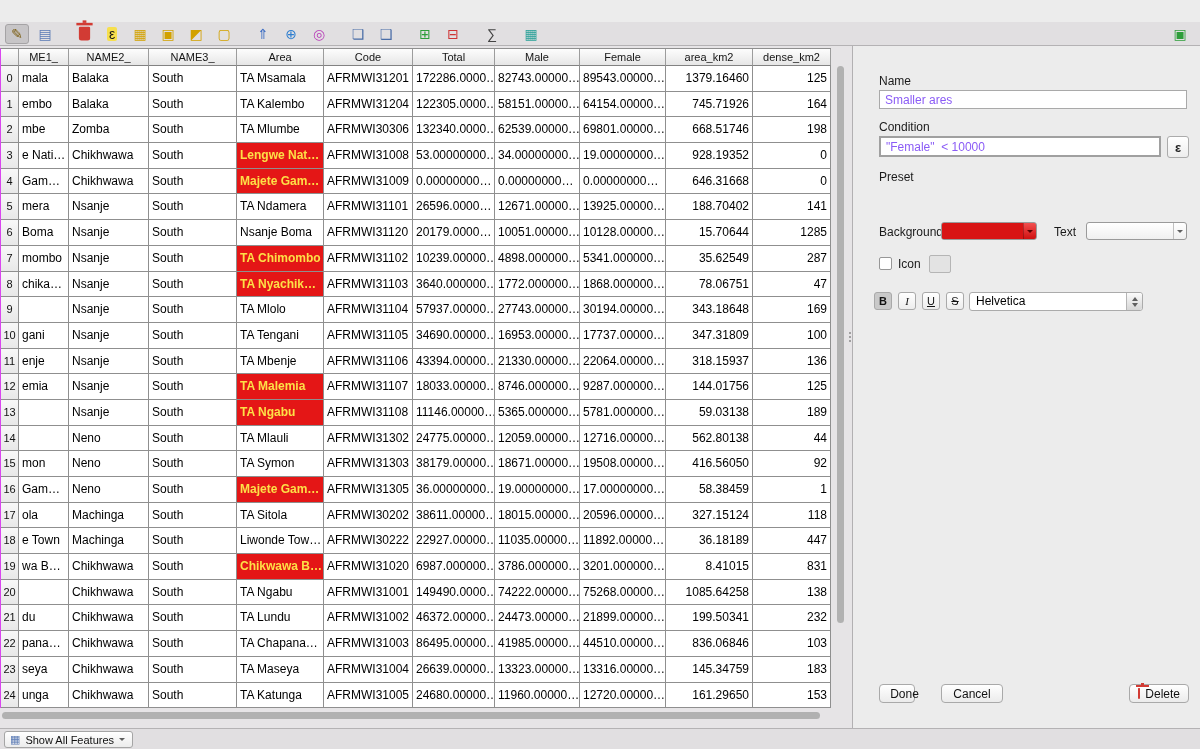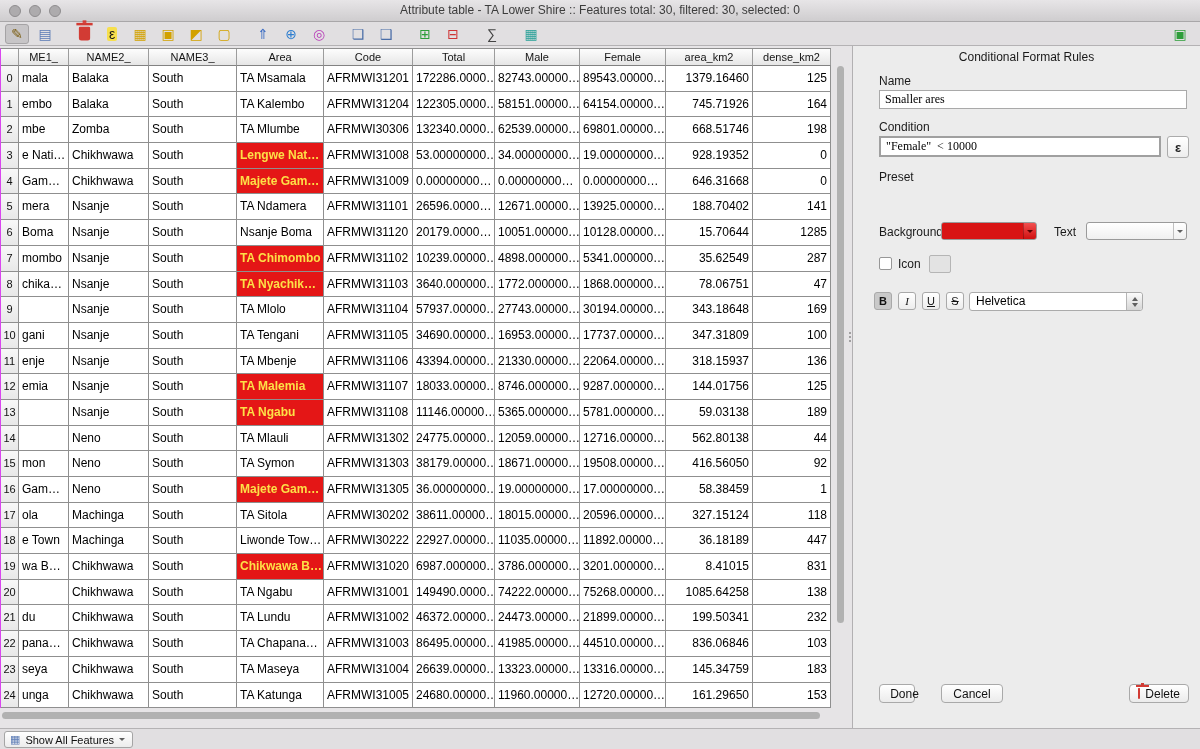--- a/index.html
+++ b/index.html
@@ -47,21 +47,21 @@
   .hscroll .thumb{position:absolute;left:0;top:1px;height:7px;width:97%;background:#b1b1b1;border-radius:4px;}
 
   .splitter-handle{position:absolute;left:847px;top:332px;width:5px;height:16px;}
   .splitter-handle i{display:block;width:2px;height:2px;border-radius:50%;background:#8a8a8a;margin:0 auto;
     box-shadow:0 4px 0 #8a8a8a,0 8px 0 #8a8a8a;}
 
   
   .panel{position:absolute;left:852px;top:46px;right:0;bottom:21px;background:#ececec;border-left:1px solid #b2b0b2;}
   .panel .ptitle{position:absolute;top:4px;left:0;right:0;text-align:center;font-size:12px;color:#1a1a1a;}
   .plabel{position:absolute;font-size:12px;color:#1a1a1a;white-space:nowrap;}
-  .pinput{position:absolute;height:19px;background:#fff;border:1px solid #a9a9a9;font-size:12px;padding:0 5px;color:#000000;font-family:Liberation Serif, serif;}
+  .pinput{position:absolute;height:19px;background:#fff;border:1px solid #a9a9a9;font-size:12px;padding:0 5px;color:#8b5cf6;}
   .cond{border:2px solid #a0a0a0;height:21px;}
   .sqbtn{position:absolute;width:22px;height:22px;background:linear-gradient(#ffffff,#ededed);border:1px solid #ababab;
     border-radius:3px;font-size:13px;font-weight:bold;display:flex;align-items:center;justify-content:center;color:#222;}
 
   .combo{position:absolute;height:19px;background:#fff;border:1px solid #ababab;border-radius:3px;font-size:12px;
     line-height:17px;padding:0 20px 0 6px;color:#000;white-space:nowrap;overflow:hidden;}
   .combo .arrows{position:absolute;right:0;top:0;bottom:0;width:16px;background:linear-gradient(#fbfbfb,#d6d6d6);
     border-left:1px solid #b5b5b5;border-radius:0 2px 2px 0;display:flex;flex-direction:column;align-items:center;justify-content:center;gap:2px;}
   .tri-up{width:0;height:0;border-left:3.5px solid transparent;border-right:3.5px solid transparent;border-bottom:4px solid #5f5f5f;}
   .tri-down{width:0;height:0;border-left:3.5px solid transparent;border-right:3.5px solid transparent;border-top:4px solid #5f5f5f;}
@@ -91,28 +91,20 @@
   .footer{position:absolute;left:0;right:0;bottom:0;height:21px;background:#e1dfe1;border-top:1px solid #b4b2b4;}
   .showall{position:absolute;left:4px;top:2px;height:17px;background:linear-gradient(#ffffff,#ececec);
     border:1px solid #a5a5a5;border-radius:3px;display:flex;align-items:center;gap:5px;padding:0 7px 0 5px;font-size:11px;color:#111;}
   .showall .ficon{font-size:11px;color:#5a7ab5;line-height:1;}
 </style>
 </head>
 <body>
 
 <div class="window">
 
-  <div class="titlebar">
-    <div class="traffic">
-      <span class="light"></span>
-      <span class="light"></span>
-      <span class="light"></span>
-    </div>
-    <div class="title">Attribute table - TA Lower Shire :: Features total: 30, filtered: 30, selected: 0</div>
-  </div>
 
   <div class="toolbar">
     <div style="display:flex;align-items:center;gap:4px;width:100%;">
         <div class="tbtn pressed">
           <span class="glyph" style="color: rgb(122, 92, 16);">✎</span>
         </div>
         <div class="tbtn">
           <span class="glyph" style="color: rgb(90, 122, 181);">▤</span>
         </div>
         <div class="tbtn gap">
@@ -515,21 +507,20 @@
     <div class="hscroll">
         <div class="thumb"></div>
       </div>
   </div>
 
   <div class="splitter-handle">
       <i></i>
     </div>
 
   <div class="panel">
-    <div class="ptitle">Conditional Format Rules</div>
 
     <div class="plabel" style="top:28px;left:26px;">Name</div>
     <input class="pinput" style="top: 44px; left: 26px; width: 308px;" value="Smaller ares">
 
     <div class="plabel" style="top:74px;left:26px;">Condition</div>
     <input class="pinput cond" style="top: 90px; left: 26px; width: 282px;" value="&quot;Female&quot;  &lt; 10000">
     <div class="sqbtn" style="top:90px;left:314px;">
         <span>ε</span>
       </div>
 

